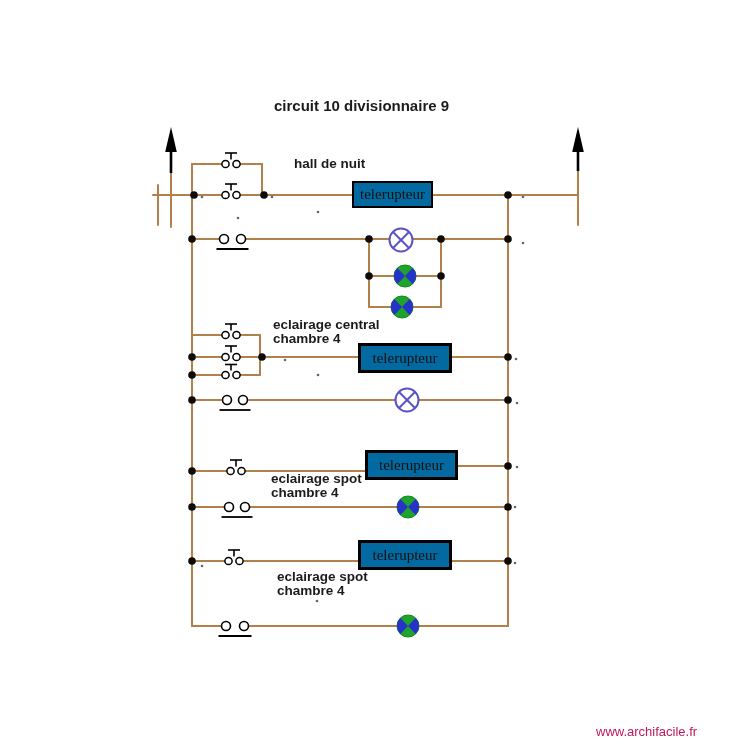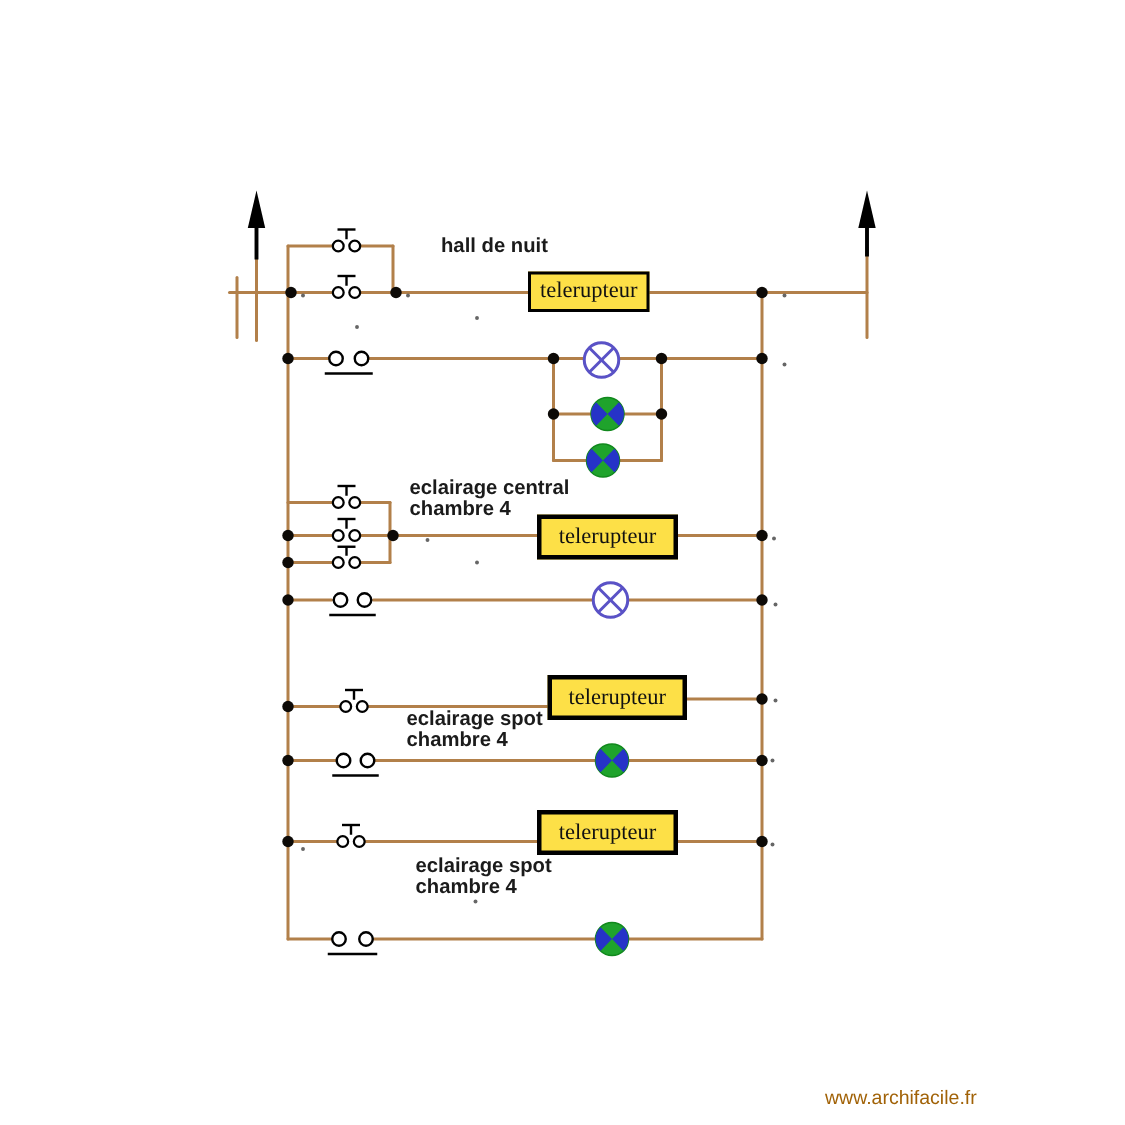--- a/index.html
+++ b/index.html
@@ -2,25 +2,25 @@
 <html><head>
 <meta charset="utf-8">
 <style>
   html,body{margin:0;padding:0;background:#fff;}
   .stage{position:relative;width:750px;height:750px;background:#ffffff;overflow:hidden;
          font-family:"Liberation Sans",sans-serif;color:#1b1b1b;}
   .stage svg{position:absolute;left:0;top:0;}
   .title{position:absolute;left:274px;top:97px;font-size:15px;font-weight:bold;white-space:nowrap;}
   .lbl{position:absolute;font-size:13.5px;font-weight:bold;line-height:14px;white-space:nowrap;}
   .lbl span{display:block;}
-  .relay{position:absolute;box-sizing:border-box;background:#fde047;border:3px solid #000;
+  .relay{position:absolute;box-sizing:border-box;background:#0369a1;border:3px solid #000;
          display:flex;align-items:center;justify-content:center;
          font-family:"Liberation Serif","DejaVu Serif",serif;font-size:15px;color:#111;}
   .relay.thin{border-width:2px;}
-  .watermark{position:absolute;left:550px;top:724px;font-size:13px;color:#a16207;white-space:nowrap;}
+  .watermark{position:absolute;left:596px;top:724px;font-size:13px;color:#be185d;white-space:nowrap;}
 </style>
 </head>
 <body>
 
 <div class="stage">
 
   <svg width="750" height="750" viewBox="0 0 750 750">
 
     <g stroke="#b2804a" stroke-width="2" fill="none" stroke-linecap="round">
 
@@ -217,20 +217,21 @@
       <path d="M408 507 L400.4 499.1 A11 11 0 0 0 400.4 514.9 Z" fill="#2633c8"></path>
       <path d="M408 507 L415.6 499.1 A11 11 0 0 1 415.6 514.9 Z" fill="#2633c8"></path>
     </g>
     <g>
       <circle cx="408" cy="626" r="11" fill="#1fa32c" stroke="#11881d" stroke-width="1"></circle>
       <path d="M408 626 L400.4 618.1 A11 11 0 0 0 400.4 633.9 Z" fill="#2633c8"></path>
       <path d="M408 626 L415.6 618.1 A11 11 0 0 1 415.6 633.9 Z" fill="#2633c8"></path>
     </g>
   </svg>
 
+  <div class="title">circuit 10 divisionnaire 9</div>
 
   <div class="lbl" style="left:282px;top:157px;margin-left:12px;">hall de nuit</div>
 
   <div class="lbl" style="left:273px;top:318px;">
     <span>eclairage central</span>
     <span>chambre 4</span>
   </div>
 
   <div class="lbl" style="left:271px;top:472px;">
     <span>eclairage spot</span>

